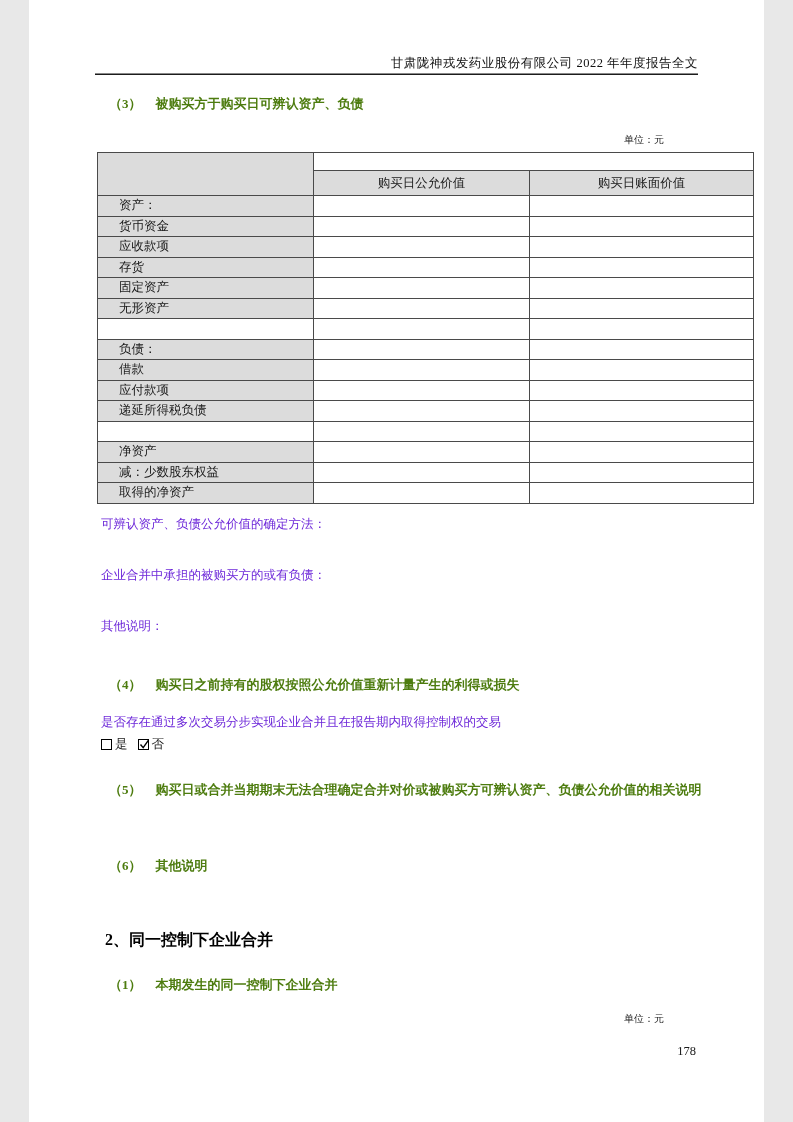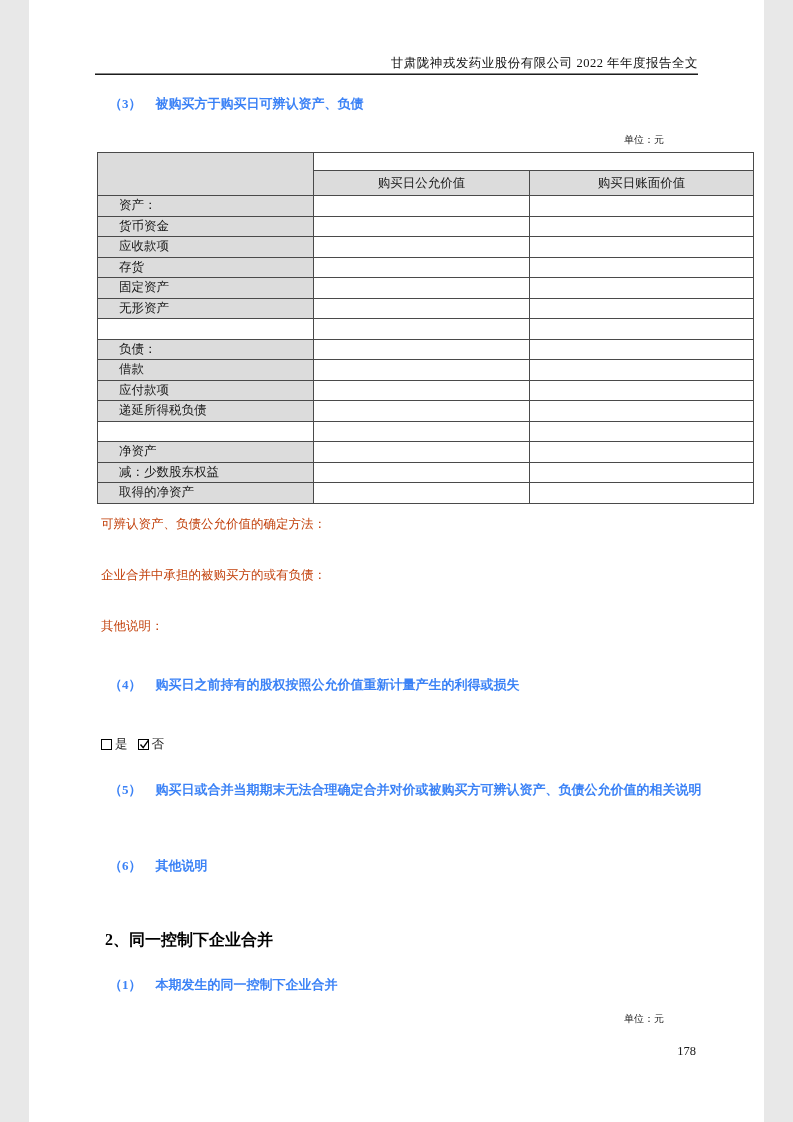--- a/index.html
+++ b/index.html
@@ -18,35 +18,35 @@
     position:absolute; top:55px; right:66px;
     font-size:12.5px; letter-spacing:0.5px; color:#111;
   }
   .header-rule {
     position:absolute; top:73px; left:66px; right:66px;
     height:2px; background:#1c1c1c; border-top:1px solid #888;
   }
   
   .num-heading {
     position:absolute; left:80px;
-    font-weight:bold; font-size:13px; color:#3b82f6;
+    font-weight:bold; font-size:13px; color:#4d7c0f;
     white-space:nowrap;
   }
   .num-heading .num { margin-right:14px; }
   .big-heading {
     position:absolute; left:76px;
     font-weight:bold; font-size:16px; color:#000;
   }
   .unit-label {
     position:absolute; right:100px;
     font-size:10px;
   }
   .para {
     position:absolute; left:72px;
-    font-size:12.5px; color:#c2410c;
+    font-size:12.5px; color:#6d28d9;
   }
   
   table.fv-table {
     position:absolute; top:152px; left:68px;
     width:656px;
     border-collapse:collapse;
     table-layout:fixed;
     font-size:12.5px;
   }
   .fv-table td, .fv-table th {
@@ -184,20 +184,21 @@
   </tbody>
     </table>
 
   <div class="para" style="top:516px;">可辨认资产、负债公允价值的确定方法：</div>
   <div class="para" style="top:567px;">企业合并中承担的被购买方的或有负债：</div>
   <div class="para" style="top:618px;">其他说明：</div>
 
   <div class="num-heading" style="top:676px;">
     <span class="num">（4）</span><span>购买日之前持有的股权按照公允价值重新计量产生的利得或损失</span>
   </div>
+  <div class="para" style="top:714px;">是否存在通过多次交易分步实现企业合并且在报告期内取得控制权的交易</div>
   <div class="check-line" style="top:736px;">
     <span class="check-item">
       <span class="cbx"></span>
       <span>是</span>
     </span>
     <span class="check-item">
       <span class="cbx">
         <svg viewBox="0 0 11 11">
             <path d="M1.5 5.5 L4.2 8.6 L9.5 1.2" fill="none" stroke="#000" stroke-width="1.4"></path>
           </svg>

